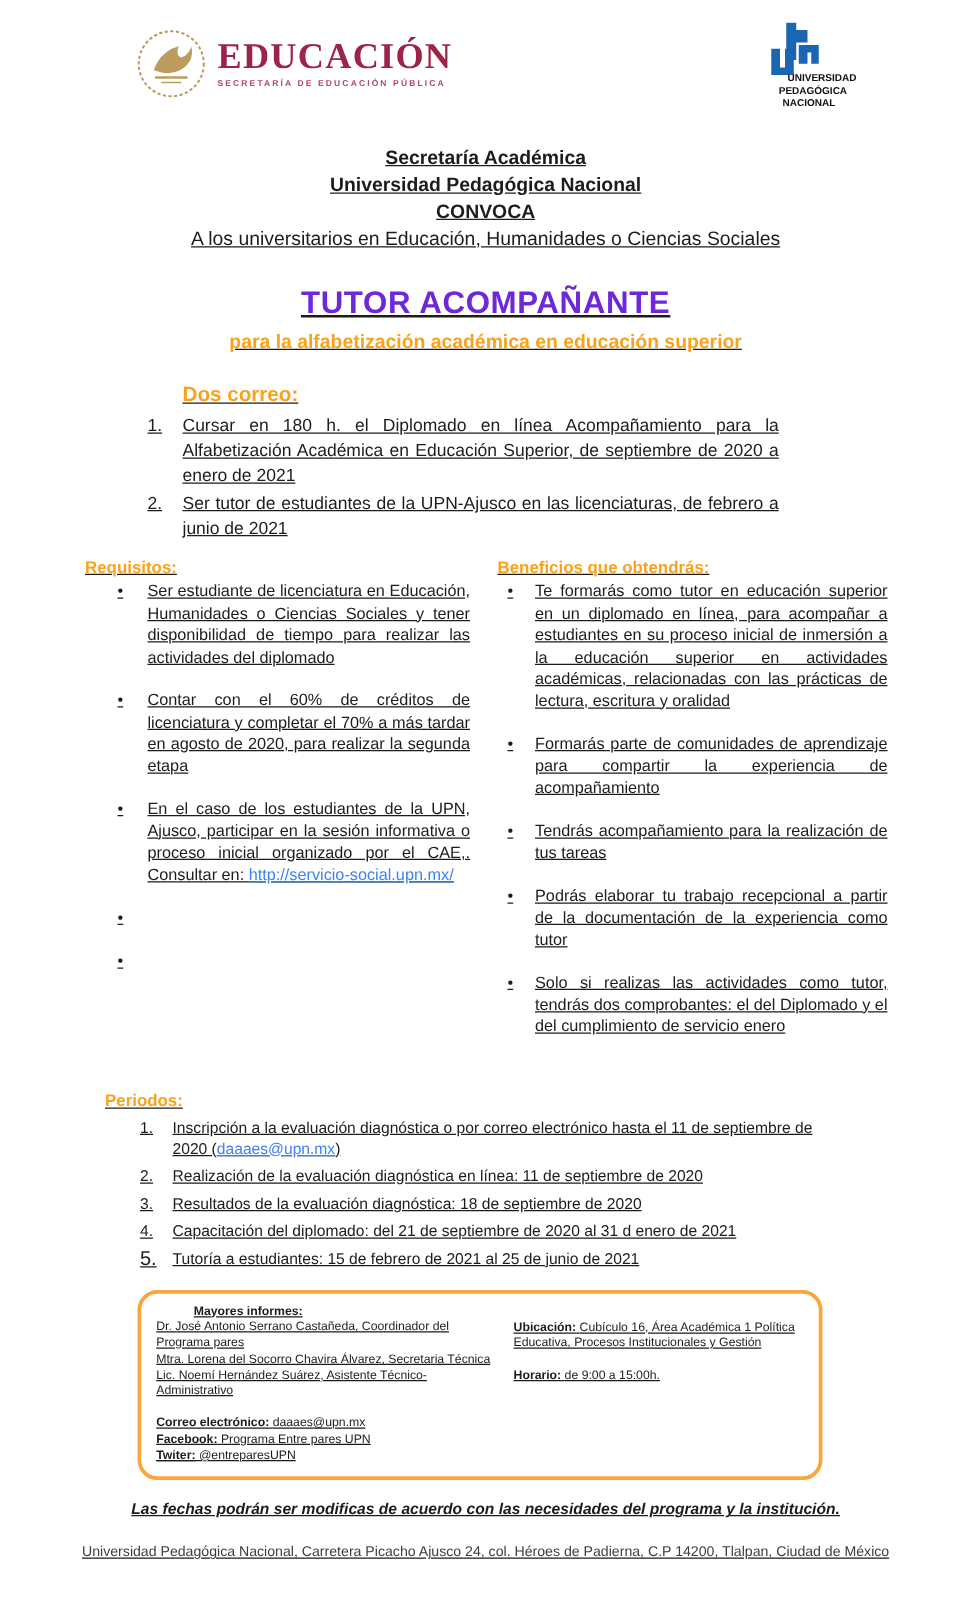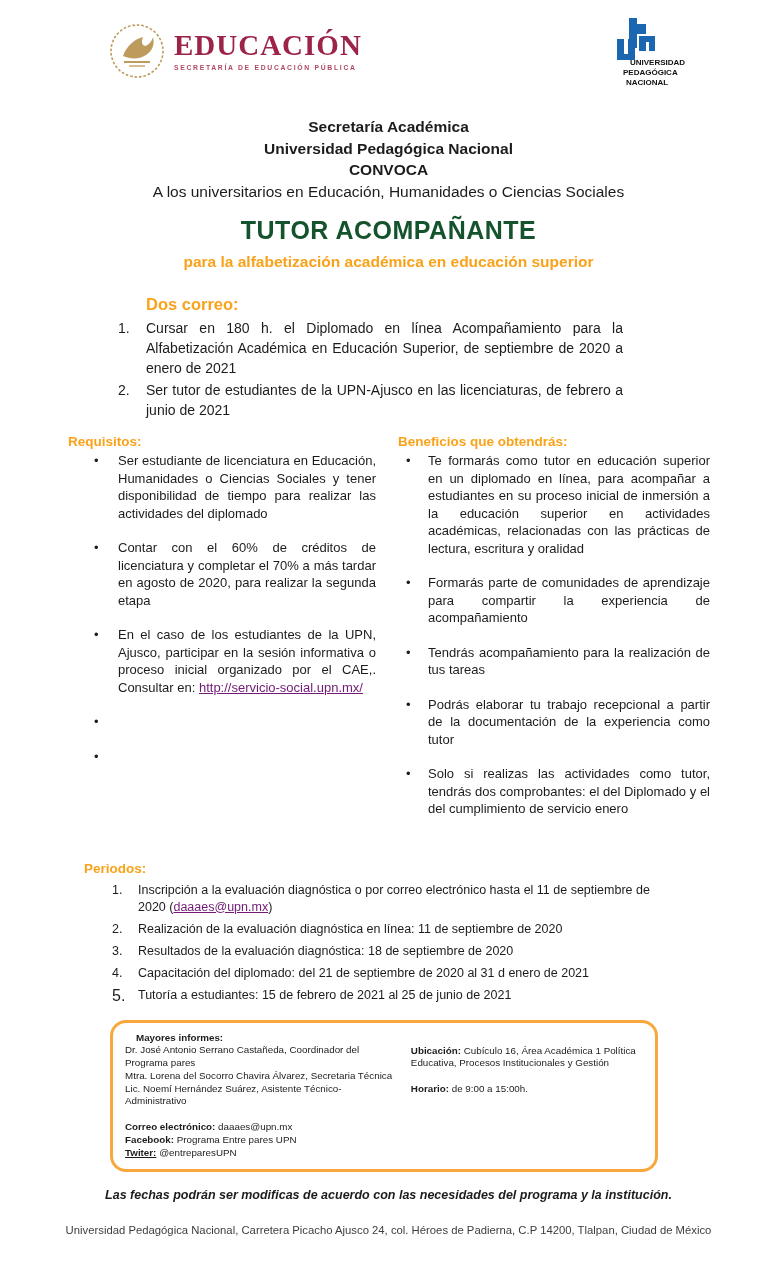--- a/index.html
+++ b/index.html
@@ -1,74 +1,75 @@
 <!DOCTYPE html>
 <html><head>
 <meta charset="utf-8">
 <style>
   html,body { margin:0; padding:0; background:#e9e9e9; }
   .page {
     position:relative; width:777px; height:1280px; margin:0 auto;
     background:#ffffff; overflow:hidden;
     font-family:"Liberation Sans","DejaVu Sans",sans-serif;
     color:#1c1c1c;
+    text-decoration:underline;
   }
   
   .logos { position:relative; height:100px; }
   .sep-logo { position:absolute; left:108px; top:22px; display:flex; align-items:flex-start; gap:8px; }
   .sep-right { padding-top:8px; }
   .sep-word { font-family:"Liberation Serif","DejaVu Serif",serif; font-weight:bold;
               font-size:29px; letter-spacing:1px; color:#9D2449; line-height:30px; }
   .sep-sub  { font-size:6.8px; font-weight:bold; letter-spacing:1.7px; color:#b04a63; margin-top:4px; }
   .upn-logo { position:absolute; left:586px; top:18px; width:130px; height:78px; }
   .upn-logo svg { position:absolute; left:26px; top:0; }
   .upn-line { position:absolute; font-size:8px; font-weight:bold; color:#111; line-height:9px; white-space:nowrap; }
   .upn-l1 { left:44px; top:40px; }
   .upn-l2 { left:14px; top:50px;margin-left:23px; }
   .upn-l3 { left:40px; top:60px; }
   
   .intro { margin-top:16px; text-align:center; font-size:15.5px; line-height:21.5px; }
   .intro .b { font-weight:bold; }
   
-  .title { margin-top:14px; text-align:center; color:#14532d; font-weight:bold;
+  .title { margin-top:26px; text-align:center; color:#6d28d9; font-weight:bold;
            font-size:25px; letter-spacing:.5px; }
   .subtitle { margin-top:8px; text-align:center; color:#F9A21A; font-weight:bold; font-size:15.5px; }
   .h-orange { color:#F9A21A; font-weight:bold; }
   
   .fases { margin:24px 0 0 118px; width:505px; }
   .fases-h { font-size:16.5px; margin-left:28px; margin-bottom:4px; }
   .n-item { display:flex; font-size:14px; line-height:20px; margin-bottom:2px; }
   .n-item .num { width:28px; flex:0 0 28px; }
   .n-item .txt { flex:1; text-align:justify; }
   
   .columns { display:flex; margin:14px 0 0 68px; gap:12px; }
   .col { width:318px; }
   .col-h { font-size:13.5px; margin-bottom:3px; }
   .b-item { display:flex; font-size:13px; line-height:17.5px; margin-bottom:17px; }
   .col-left  .b-dot { flex:0 0 24px; padding-left:26px; box-sizing:content-box; width:0; }
   .col-left  .b-dot::before { content:""; }
   .col-left  .b-txt { width:258px; text-align:justify; }
   .col-right .b-dot { flex:0 0 22px; padding-left:8px; box-sizing:content-box; width:0; }
   .col-right .b-txt { width:282px; text-align:justify; }
   .dot { font-size:13px; }
-  .link { color:#701a75; text-decoration:underline; cursor:pointer; }
+  .link { color:#3b82f6; text-decoration:underline; cursor:pointer; }
   
   .periodos { margin:26px 0 0 84px; }
   .periodos-h { font-size:13.5px; margin-bottom:6px; }
   .p-item { display:flex; font-size:12.5px; line-height:17px; margin:0 0 5px 28px; width:560px; }
   .p-item .num { flex:0 0 26px; }
   .p-item .txt { width:530px; }
   .p-item.big .num { font-size:16px; line-height:17px; }
   
   .info-box { margin:16px 0 0 110px; width:548px; box-sizing:border-box;
               border:3px solid #F9A63C; border-radius:16px; padding:9px 14px 10px 12px;
               display:flex; gap:16px; }
   .box-left { width:272px; font-size:9.8px; line-height:12.8px; }
   .box-right { width:232px; font-size:9.8px; line-height:12.8px; padding-top:13px; }
-  .box-h { font-weight:bold; margin-left:11px; }
+  .box-h { font-weight:bold; margin-left:30px; }
   .spacer { height:12.8px; }
   .lbl { font-weight:bold; }
   .lbl-u { font-weight:bold; text-decoration:underline; }
   
   .note { margin-top:16px; text-align:center; font-size:12.5px; font-weight:bold; font-style:italic; }
   .footer-address { margin-top:22px; text-align:center; font-size:11.3px; color:#3d3d3d; }
 </style>
 </head>
 <body>
 

